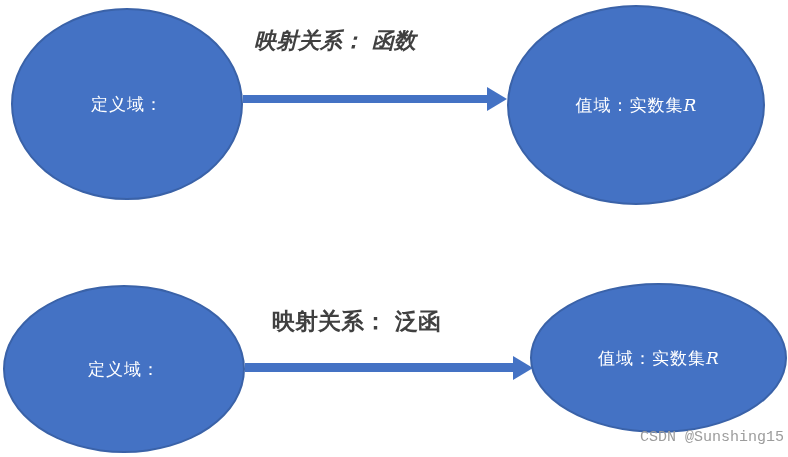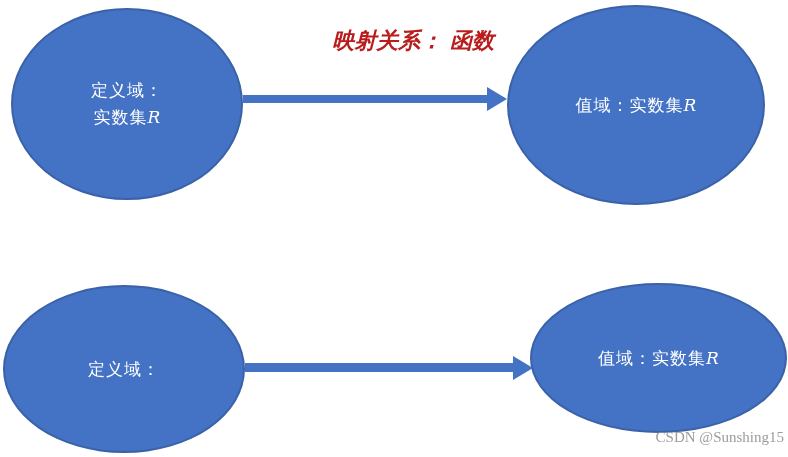--- a/index.html
+++ b/index.html
@@ -46,53 +46,50 @@
     border-top: 12px solid transparent;
     border-bottom: 12px solid transparent;
     border-left: 20px solid #4472C4;
   }
   .head-1 { left: 487px; top: 87px; }
   .head-2 { left: 513px; top: 356px; }
 
   .arrow-label {
     position: absolute;
     width: 240px;
-    text-align: right;
-    color: #b91c1c;
+    text-align: left;
+    color: #404040;
     font-weight: bold;
     font-family: "DejaVu Serif", "Liberation Serif", serif;
     white-space: nowrap;
   }
   .arrow-label-1 { left: 254px; top: 26px;  font-size: 22px; font-style: italic; }
   .arrow-label-2 { left: 272px; top: 306px; font-size: 23px; }
 
   .watermark {
     position: absolute;
     left: 618px;
     top: 429px;
     width: 166px;
     text-align: right;
     font-size: 15px;
     color: #9C9C9C;
-    font-family: Liberation Serif, serif;
+    font-family: Liberation Mono, monospace;
     z-index: 5;
   }
 </style>
 </head>
 <body>
 
 <div class="canvas">
 
   <div class="ellipse ellipse-1">
     <div class="etext">
       <div>
         <span>定义域：</span>
-      </div>
-      <div>
-        <span>实数集</span><span class="sym">R</span>
       </div>
     </div>
   </div>
 
   <div class="arrow-label arrow-label-1">映射关系： 函数</div>
 
   <div class="shaft shaft-1"></div>
   <div class="head head-1"></div>
 
   <div class="ellipse ellipse-2">
@@ -102,20 +99,21 @@
   </div>
 
   <div class="ellipse ellipse-3">
     <div class="etext">
       <div>
         <span>定义域：</span>
       </div>
     </div>
   </div>
 
+  <div class="arrow-label arrow-label-2">映射关系： 泛函</div>
 
   <div class="shaft shaft-2"></div>
   <div class="head head-2"></div>
 
   <div class="ellipse ellipse-4">
     <div class="etext">
       <span>值域：实数集</span><span class="sym">R</span>
     </div>
   </div>
 

